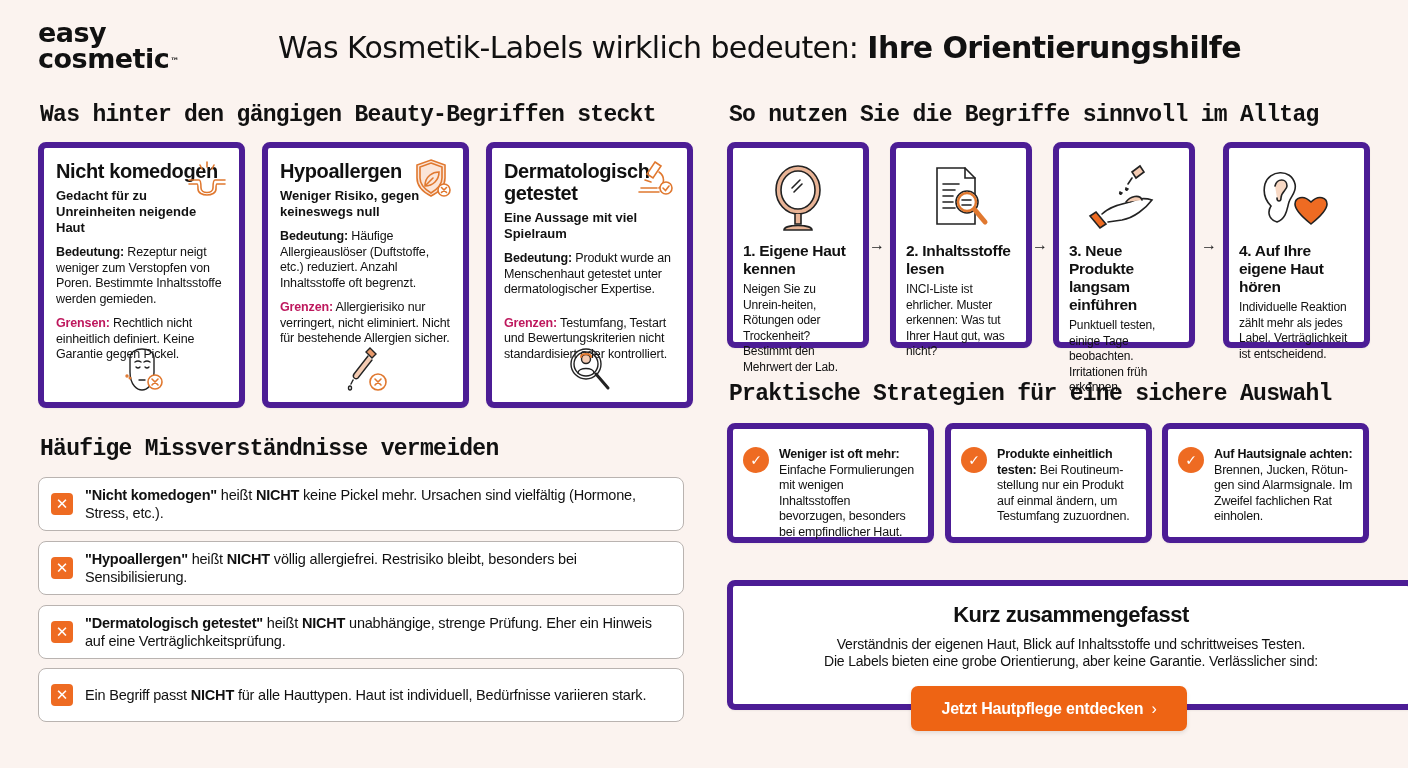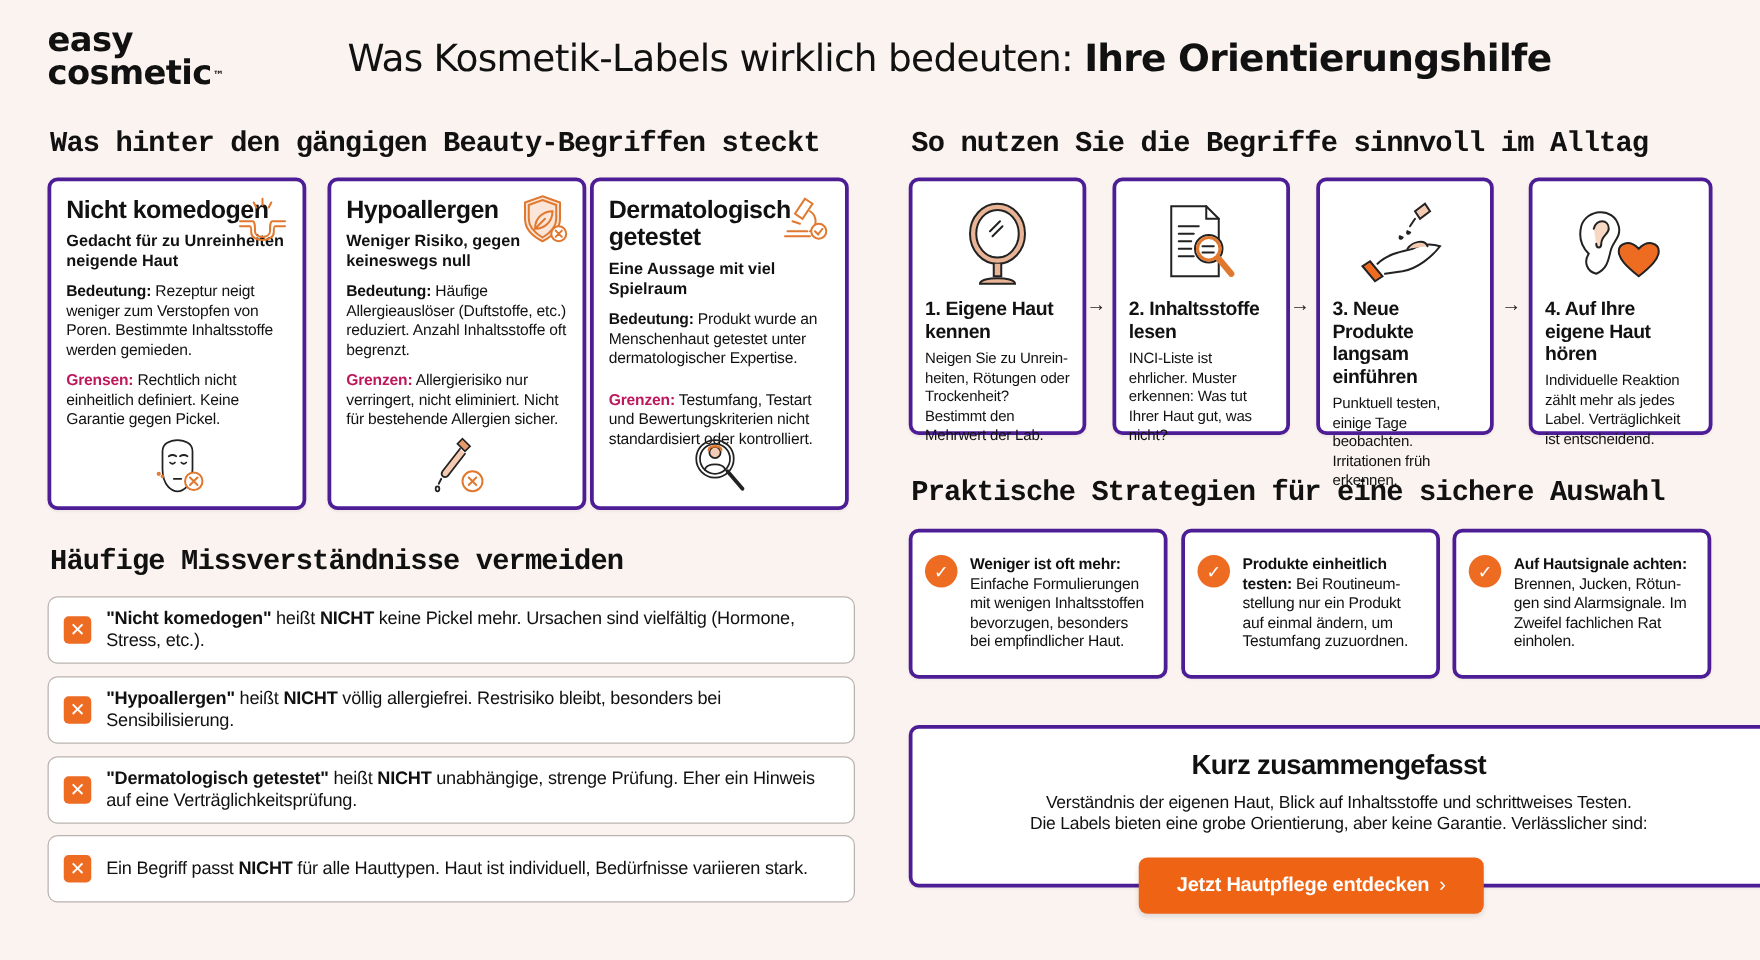--- a/index.html
+++ b/index.html
@@ -22,21 +22,21 @@
     font-family: "DejaVu Sans", sans-serif;
     font-size: 30px; font-weight: 400; letter-spacing: -0.6px; color: #111;
   }
   .main-title b { font-weight: 700; }
   .section-title {
     position: absolute;
     font-family: Liberation Mono, monospace;
     font-weight: 700; font-size: 23px; letter-spacing: -0.7px; color: #111;
   }
   .card {
-    position: absolute; background: #fff; border: 3px solid #4c1d95; border-radius: 8px;
+    position: absolute; background: #fff; border: 6px solid #4c1d95; border-radius: 8px;
     box-shadow: 0 1px 2px rgba(0,0,0,0.05);
   }
   .term-card { top: 142px; width: 207px; height: 266px; padding: 12px 12px; }
   .term-card h3 { font-size: 20px; font-weight: 700; line-height: 22px; letter-spacing: -0.4px; margin-bottom: 6px; }
   .term-card .sub { font-size: 13px; font-weight: 700; line-height: 16px; margin-bottom: 9px; }
   .term-card p { font-size: 12.5px; line-height: 15.5px; margin-bottom: 9px; letter-spacing: -0.15px; }
   .term-card p b { font-weight: 700; }
   .term-card p .lim { font-weight: 700; color: #be185d; }
   .term-card .icon-tr { position: absolute; right: 12px; top: 10px; width: 40px; height: 40px; }
   .term-card .icon-bottom { position: absolute; left: 50%; bottom: 8px; transform: translateX(-50%); width: 52px; height: 52px; }
@@ -111,21 +111,21 @@
   <svg class="icon-bottom" viewBox="0 0 52 52" fill="none" stroke="#222" stroke-width="1.4" stroke-linecap="round">
     <path d="M30 6 L36 12 L32 16 L26 10 Z" fill="#e79a6c"></path>
     <path d="M28 14 L14 32 C12 35 15 38 18 36 L32 18" fill="#f4cbb2"></path>
     <path d="M13 38 L11 42"></path>
     <ellipse cx="10" cy="46" rx="1.5" ry="2"></ellipse>
     <circle cx="38" cy="40" r="8" stroke="#e0782f" stroke-width="1.6"></circle>
     <path d="M35 37 L41 43 M41 37 L35 43" stroke="#e0782f" stroke-width="1.6"></path>
   </svg>
 </div>
 
-<div class="card term-card" style="left:472px;">
+<div class="card term-card" style="left:486px;">
   <svg class="icon-tr" viewBox="0 0 40 40" fill="none" stroke="#e0782f" stroke-width="1.6" stroke-linecap="round">
     <path d="M20 4 L26 8 L18 20 L12 16 Z"></path>
     <path d="M10 22 L16 24"></path>
     <path d="M6 30 H22 M4 34 H24"></path>
     <path d="M24 14 C30 18 30 26 24 30"></path>
     <circle cx="31" cy="30" r="6" fill="#fff"></circle>
     <path d="M28 30 L30.5 32.5 L34 28"></path>
   </svg>
   <h3>Dermatologisch getestet</h3>
   <div class="sub">Eine Aussage mit viel Spielraum</div>

